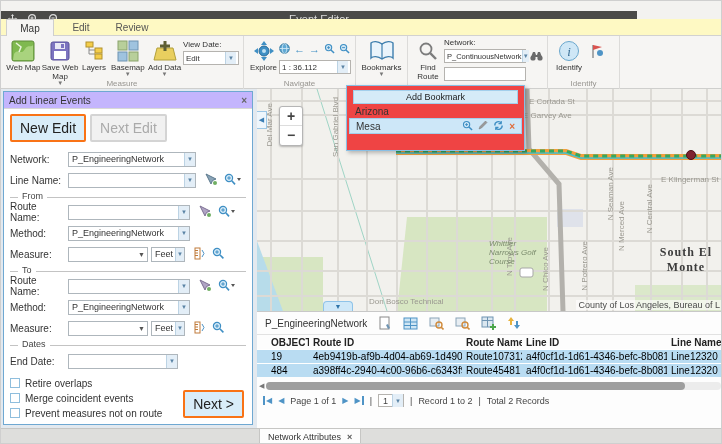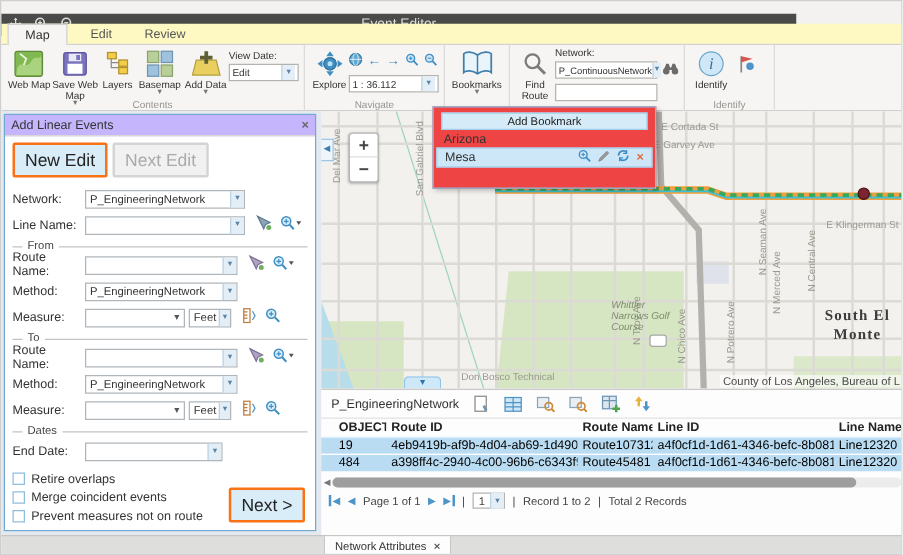--- a/index.html
+++ b/index.html
@@ -179,21 +179,21 @@
         <span>Add Data</span>
         <span class="mini-caret">▼</span>
       </div>
       <div style="width:58px;padding-top:2px;">
         <div style="font-size:8px;color:#333;">View Date:</div>
         <div class="seltiny" style="margin-top:2px;">
           <span>Edit</span>
           <span class="caretbox">▼</span>
         </div>
       </div>
-      <div class="glabel">Contents</div>
+      <div class="glabel">Measure</div>
     </div>
 
     <div class="rgroup" style="width:112px;">
       <div class="rbtn" style="width:34px;">
         <span class="ric">
             <svg width="22" height="22" viewBox="0 0 22 22">
               <circle cx="11" cy="11" r="5" fill="#3f8fc4" stroke="#2a6c99"></circle>
               <path d="M11 1 L14 5 H8 Z" fill="#3f8fc4"></path>
               <path d="M11 21 L8 17 H14 Z" fill="#3f8fc4"></path>
               <path d="M1 11 L5 8 V14 Z" fill="#3f8fc4"></path>

